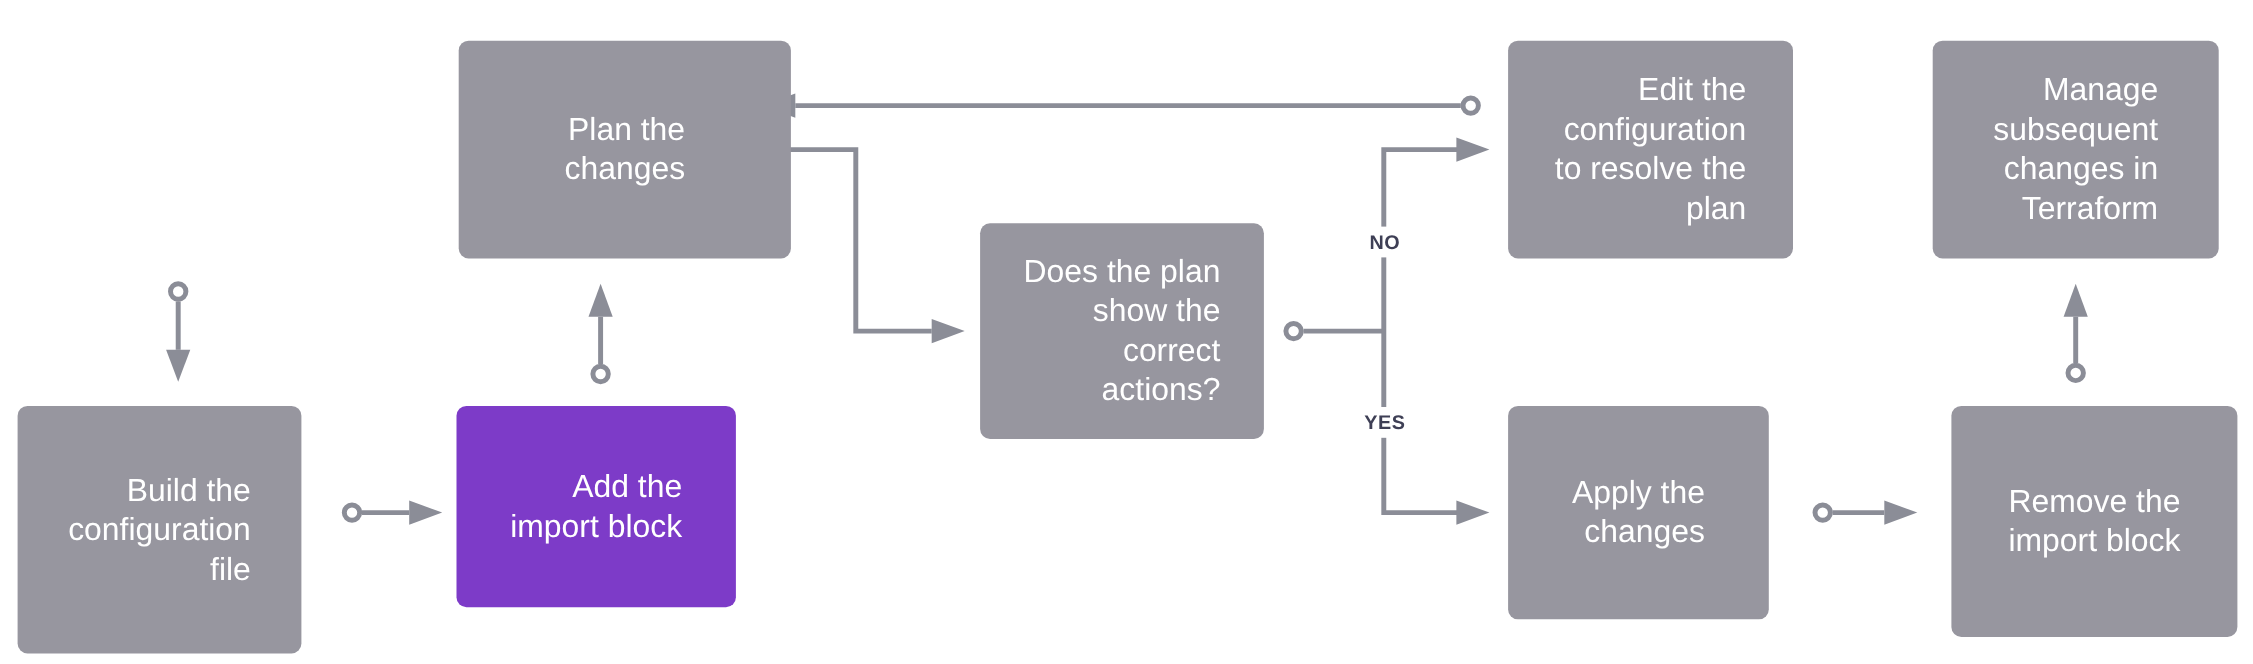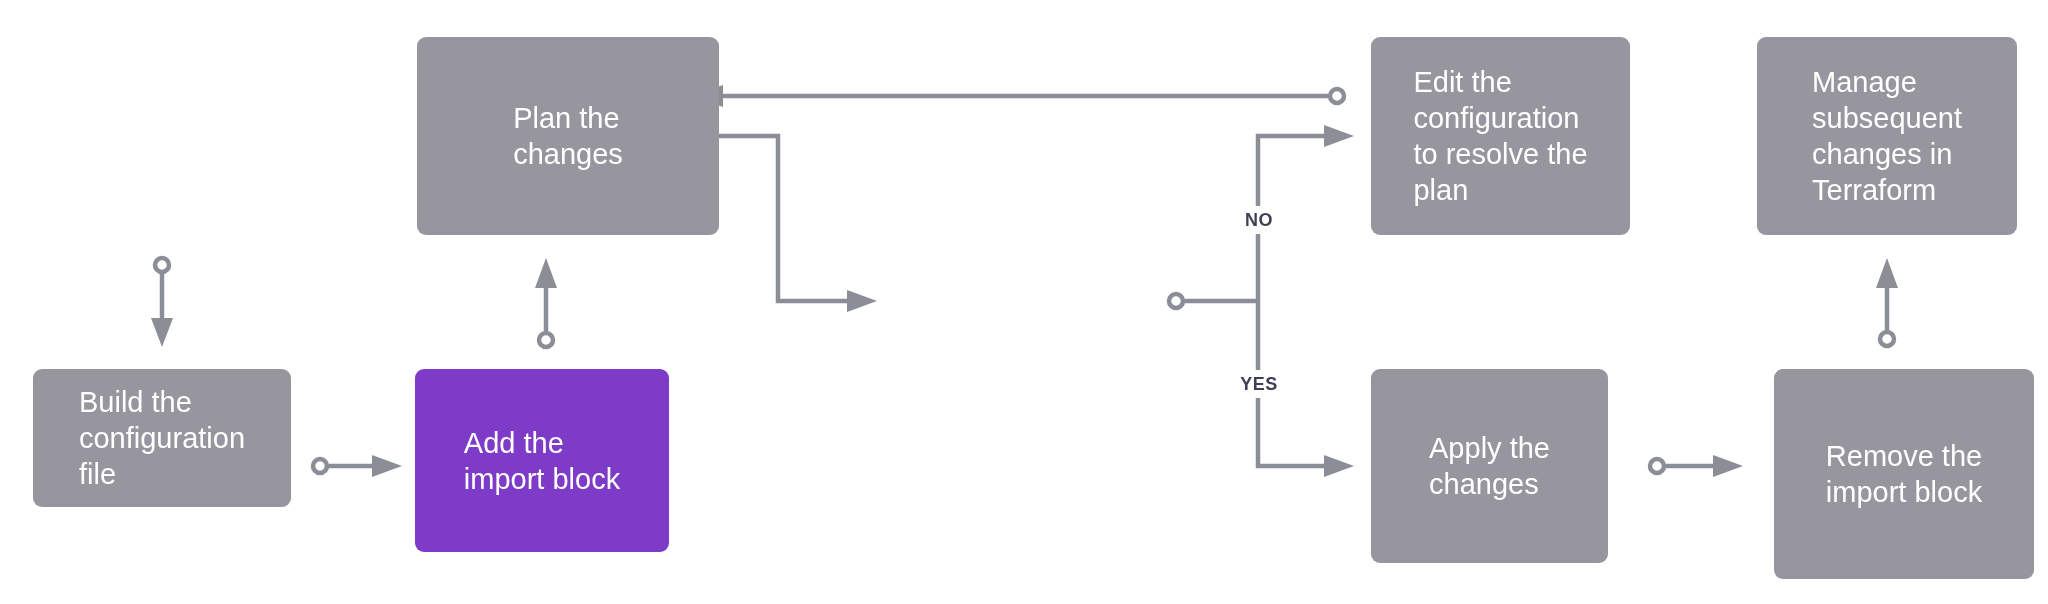--- a/index.html
+++ b/index.html
@@ -45,21 +45,21 @@
     stroke-width: 4.5;
   }
   .node {
     position: absolute;
     border-radius: 9px;
     background: var(--node_fill);
     color: var(--node_text);
     display: flex;
     align-items: center;
     justify-content: center;
-    text-align: left;
+    text-align: right;
     font-size: 29px;
     line-height: 36px;
     white-space: pre-line;
     padding: 8px 14px;
   }
   .node.accent {
     background: var(--node_accent_fill);
   }
   .branch-label {
     position: absolute;
@@ -141,22 +141,26 @@
   <div class="node" style="left:1371px; top:37px; width:259px; height:198px">Edit the
 configuration
 to resolve the
 plan</div>
 
   <div class="node" style="left:1757px; top:37px; width:260px; height:198px">Manage
 subsequent
 changes in
 Terraform</div>
 
+  <div class="node" style="left:891px; top:203px; width:258px; height:196px">Does the plan
+show the
+correct
+actions?</div>
 
-  <div class="node" style="left:33px; top:369px; width:258px; height:138px">Build the
+  <div class="node" style="left:16px; top:369px; width:258px; height:225px">Build the
 configuration
 file</div>
 
   <div class="node accent" style="left:415px; top:369px; width:254px; height:183px">Add the
 import block</div>
 
   <div class="node" style="left:1371px; top:369px; width:237px; height:194px">Apply the
 changes</div>
 
   <div class="node" style="left:1774px; top:369px; width:260px; height:210px">Remove the

